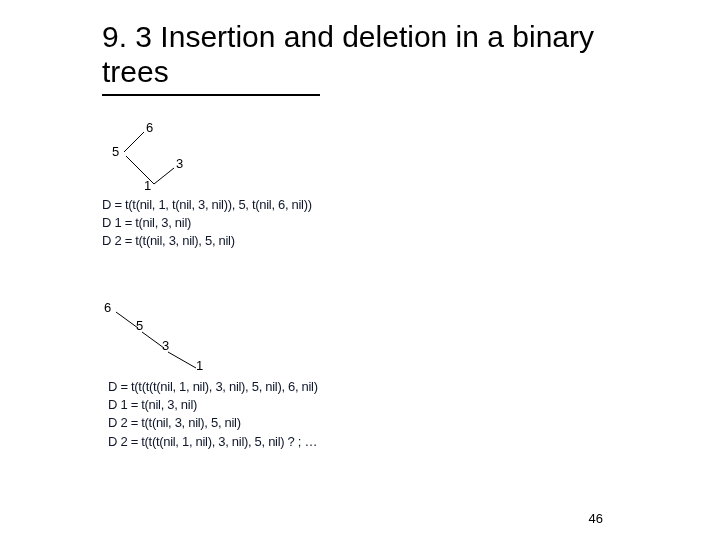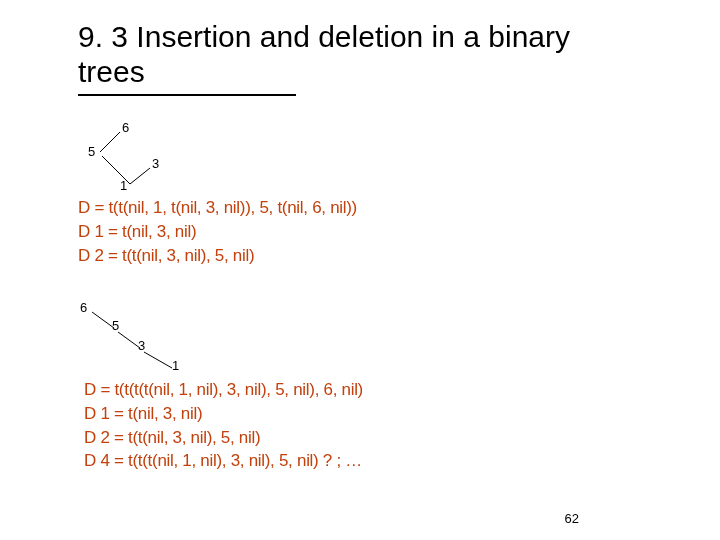--- a/index.html
+++ b/index.html
@@ -9,20 +9,21 @@
     height: 540px;
     background: #ffffff;
     font-family: Arial, Helvetica, sans-serif;
     overflow: hidden;
     position: relative;
   }
   .slide {
     position: relative;
     width: 601px;
     height: 540px;
+    margin-left: 24px;
   }
   .title {
     position: absolute;
     left: 78px;
     top: 20px;
     width: 560px;
     font-size: 30px;
     line-height: 1.15;
     color: #000;
   }
@@ -38,22 +39,22 @@
   .tree {
     position: absolute;
     font-size: 13px;
     color: #000;
   }
   .tree .node { position: absolute; }
   .tree svg { position: absolute; top: 0; left: 0; }
   
   .defs {
     position: absolute;
-    color: #c2410c;
-    font-size: 17px;
+    color: #0f172a;
+    font-size: 13px;
     line-height: 1.4;
     letter-spacing: -0.3px;
   }
   .page-num {
     position: absolute;
     right: 22px;
     bottom: 14px;
     font-size: 13px;
     color: #000;
   }
@@ -93,18 +94,18 @@
     <span class="node" style="left:2px;  top:0px;">6</span>
     <span class="node" style="left:34px; top:18px;">5</span>
     <span class="node" style="left:60px; top:38px;">3</span>
     <span class="node" style="left:94px; top:58px;">1</span>
   </div>
 
   <div class="defs" style="left:84px; top:378px;">
     <div>D = t(t(t(t(nil, 1, nil), 3, nil), 5, nil), 6, nil)</div>
     <div>D 1 = t(nil, 3, nil)</div>
     <div>D 2 = t(t(nil, 3, nil), 5, nil)</div>
-    <div>D 4 = t(t(t(nil, 1, nil), 3, nil), 5, nil) ? ; …</div>
+    <div>D 2 = t(t(t(nil, 1, nil), 3, nil), 5, nil) ? ; …</div>
   </div>
 
-  <div class="page-num">62</div>
+  <div class="page-num">46</div>
 
 </div>
 
 </body></html>

